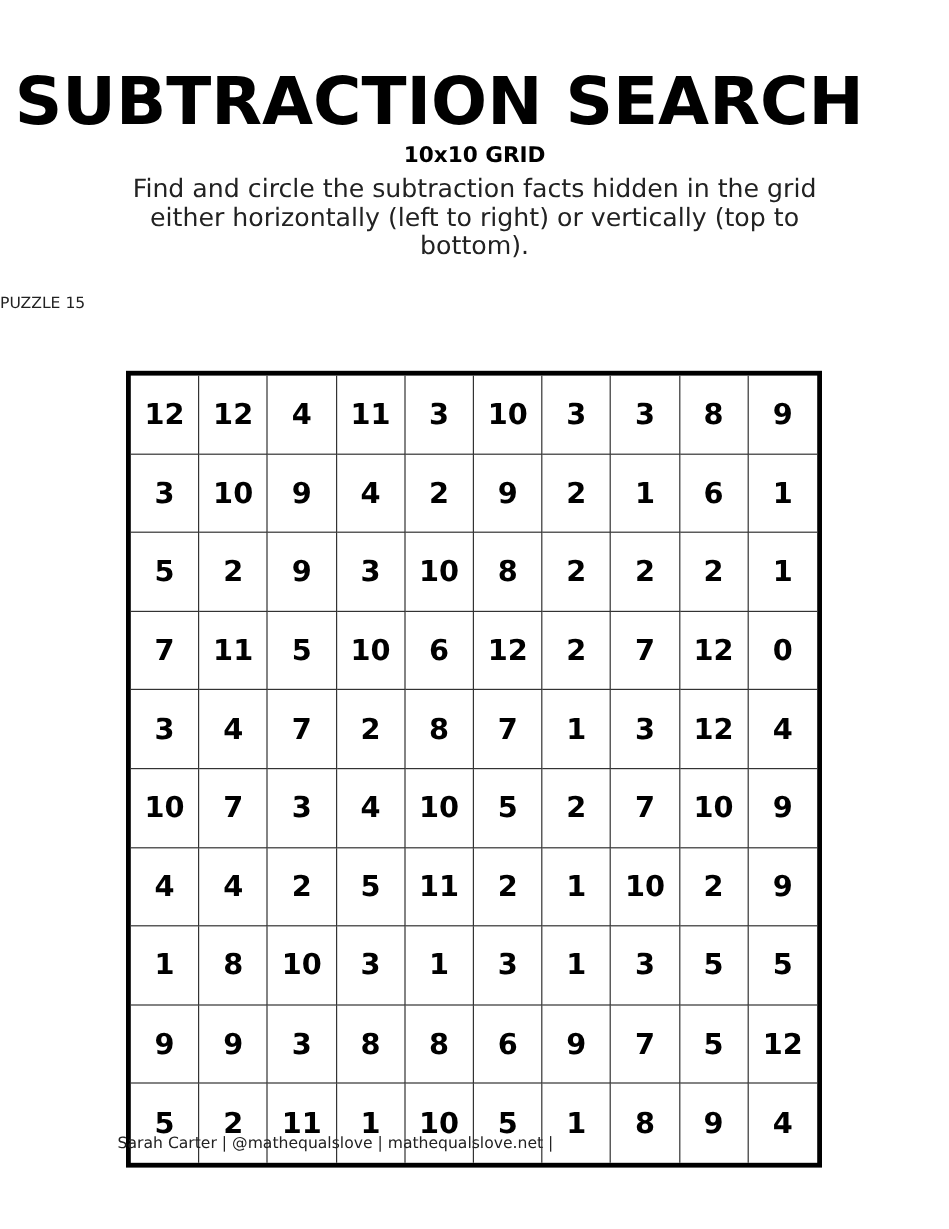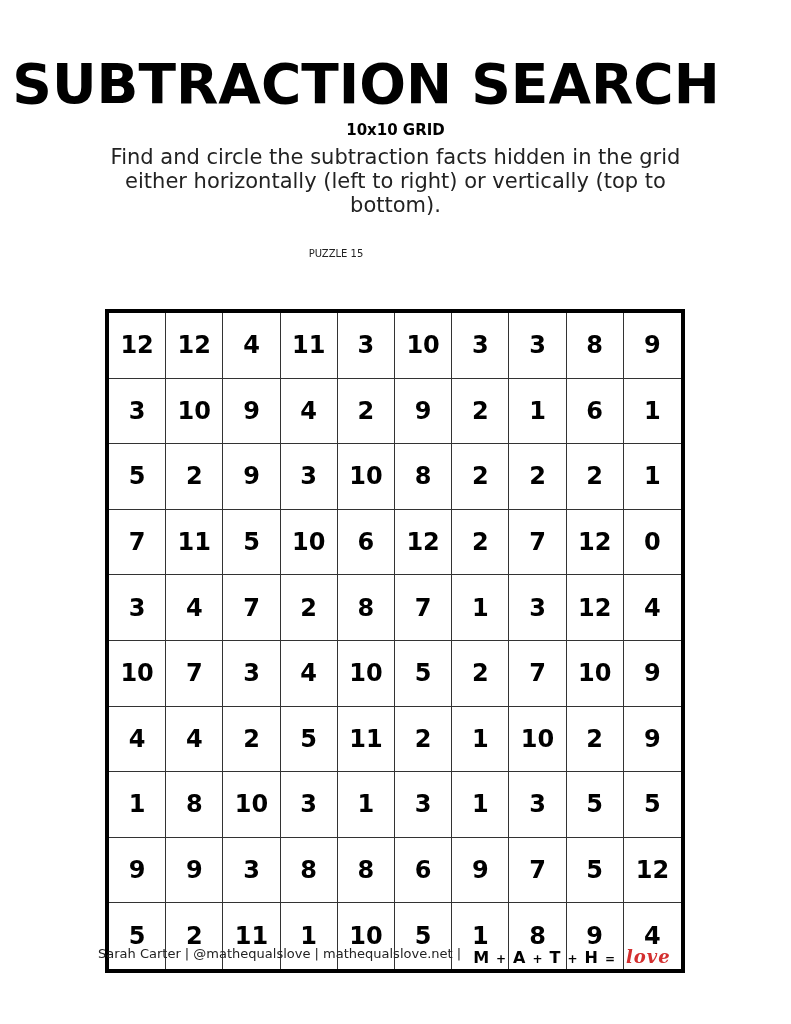--- a/index.html
+++ b/index.html
@@ -4,29 +4,29 @@
   <style>
     html, body { margin: 0; padding: 0; background: #ffffff; }
     body { width: 791px; height: 1024px; position: relative; overflow: hidden; font-family: "DejaVu Sans", sans-serif; color: #000; }
     .title {
       position: absolute; left: 0; width: 732px; top: 52px;
       text-align: center; font-family: "DejaVu Sans", sans-serif; font-weight: bold;
       font-size: 55px; letter-spacing: 0px; line-height: 64px;
     }
     .subtitle {
       position: absolute; left: 0; width: 791px; top: 121px;
-      text-align: center; font-weight: bold; font-size: 15px; line-height: 18px;
+      text-align: center; font-weight: bold; font-size: 18px; line-height: 18px;
     }
     .instructions {
       position: absolute; left: 100px; width: 591px; top: 145px;
       text-align: center; font-size: 21px; line-height: 24px; color: #222;
     }
     .puzzle-label {
       position: absolute; left: 0; width: 672px; top: 246px;
-      text-align: center; font-size: 10px; line-height: 16px; color: #222;
+      font-size: 13px; line-height: 16px; color: #222;
     }
     .grid {
       position: absolute; left: 105px; top: 309px;
       width: 580px; height: 664px;
       border: 4px solid #000; box-sizing: border-box;
       display: grid; grid-template-columns: repeat(10, 1fr); grid-template-rows: repeat(10, 1fr);
     }
     .cell {
       border-right: 1px solid #333; border-bottom: 1px solid #333;
       display: flex; align-items: center; justify-content: center;
@@ -148,16 +148,13 @@
     <div class="cell last-row">10</div>
     <div class="cell last-row">5</div>
     <div class="cell last-row">1</div>
     <div class="cell last-row">8</div>
     <div class="cell last-row">9</div>
     <div class="cell last-col last-row">4</div>
   </div>
 
 <div class="footer">
   <span>Sarah Carter | @mathequalslove | mathequalslove.net |</span>
-  <span class="brand">
-    <span>M</span><span class="plus">+</span><span>A</span><span class="plus">+</span><span>T</span><span class="plus">+</span><span>H</span><span class="plus">=</span><span class="love">love</span>
-  </span>
 </div>
 
 </body></html>

